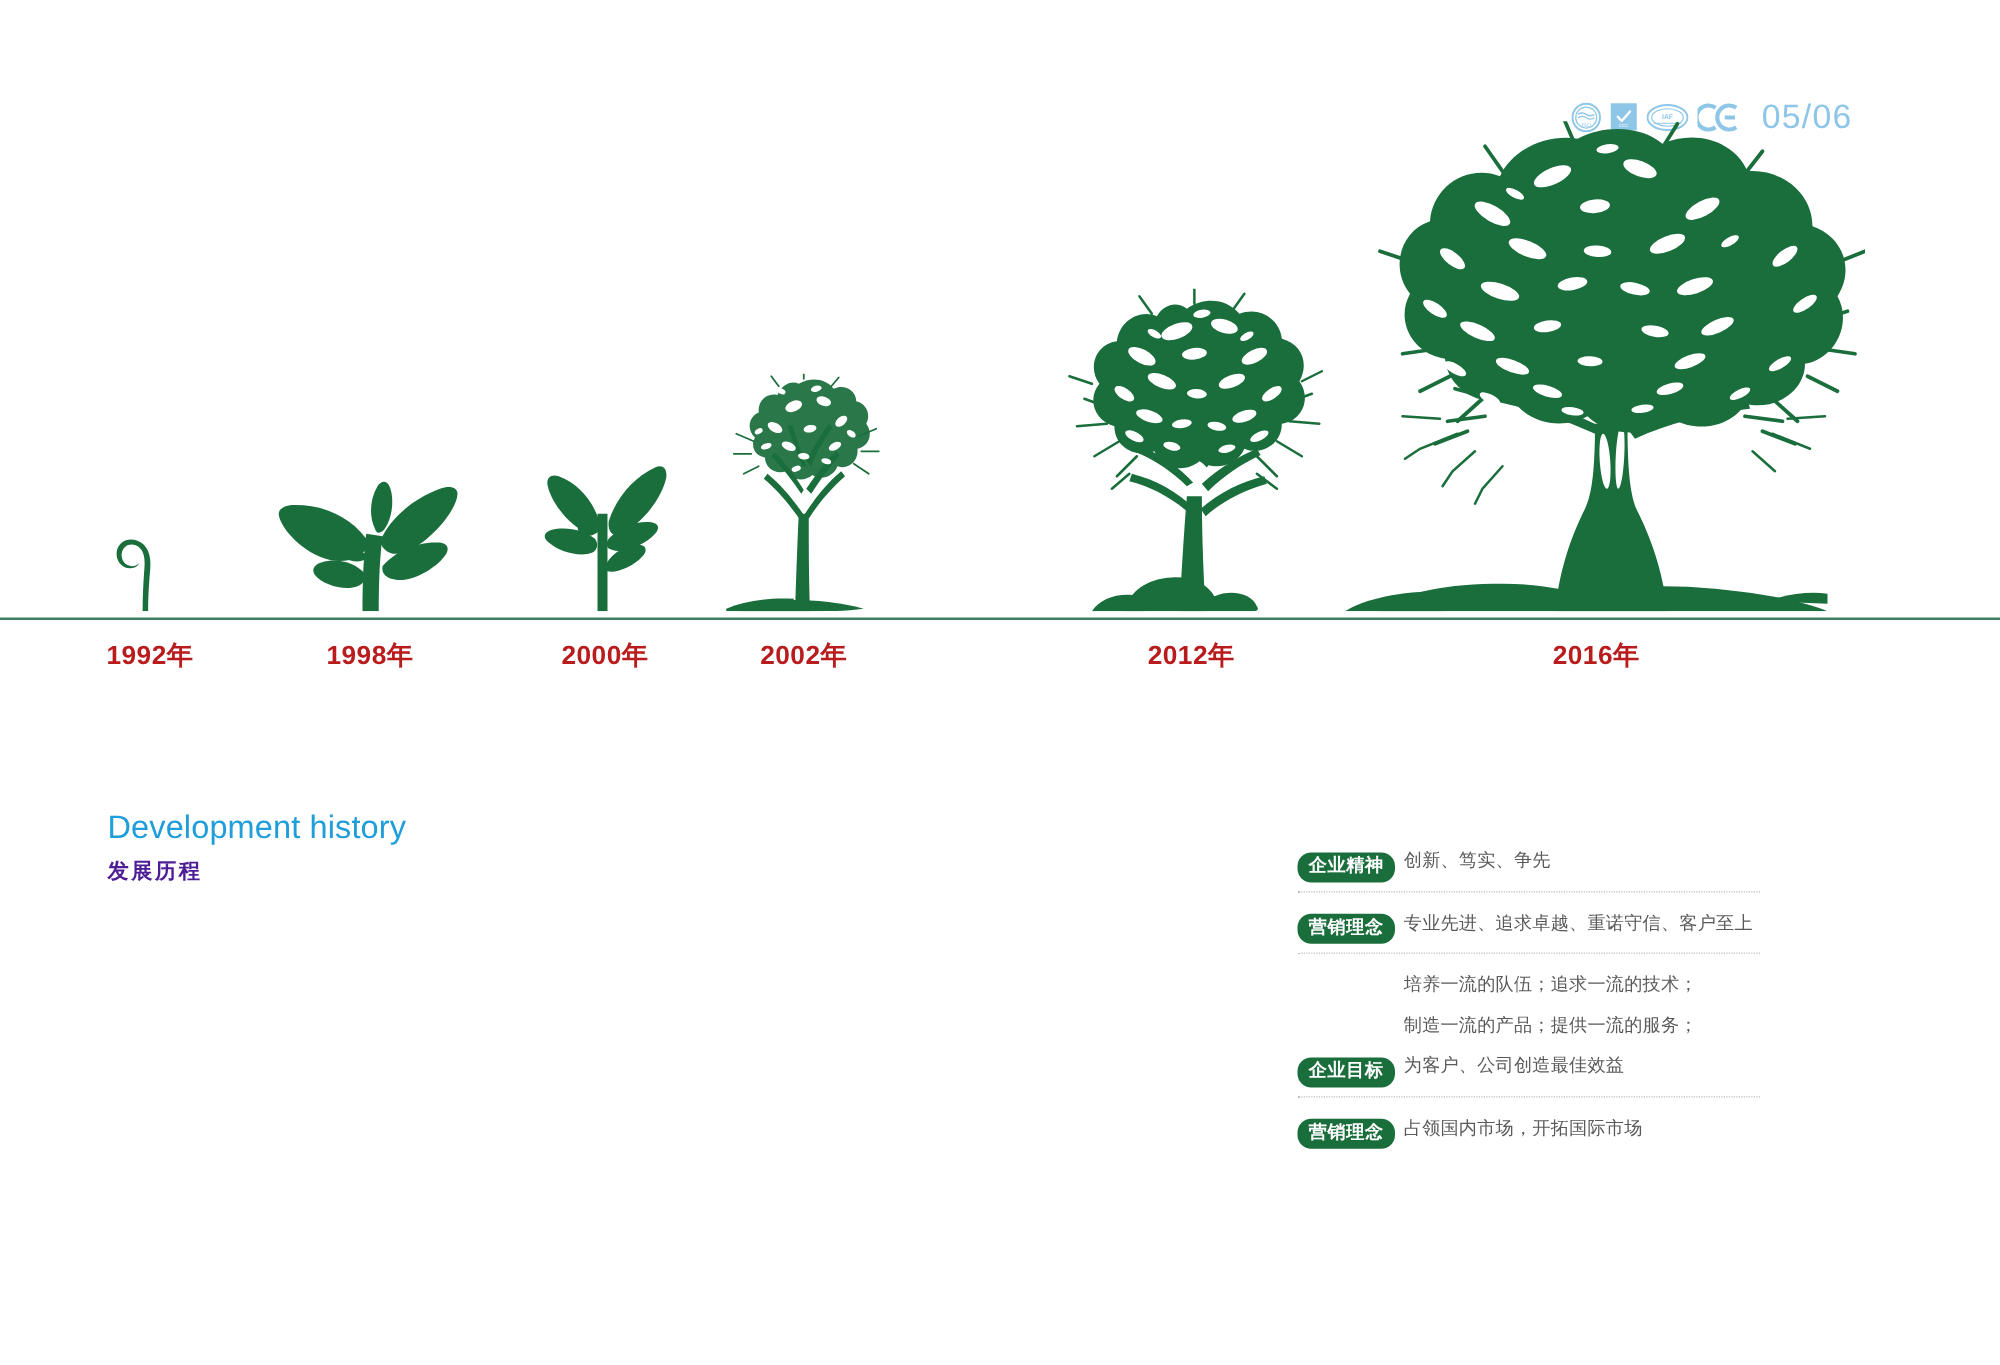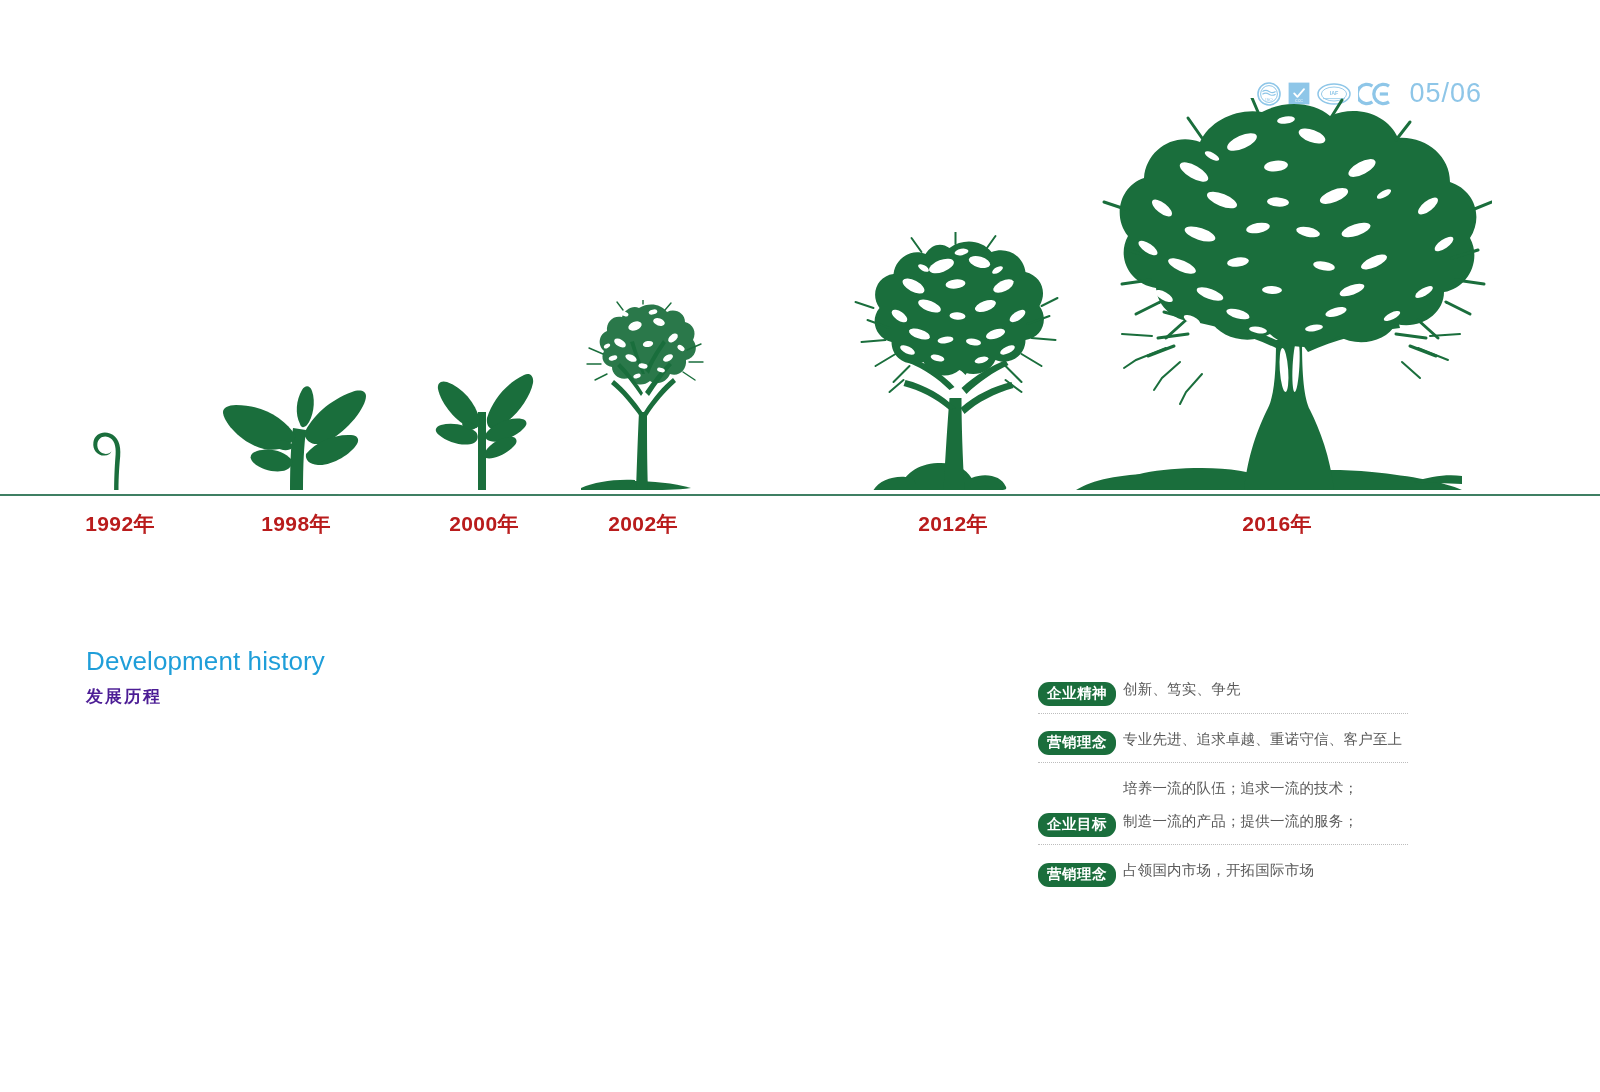--- a/index.html
+++ b/index.html
@@ -442,20 +442,21 @@
       <span class="culture-line" style="display: block;">专业先进、追求卓越、重诺守信、客户至上</span>
     </span>
   </div>
 
 
   <div class="culture-row">
     <span class="culture-badge">企业目标</span>
     <span class="culture-lines" style="display: block;">
       <span class="culture-line" style="display: block;">培养一流的队伍；追求一流的技术；</span>
       <span class="culture-line" style="display: block;">制造一流的产品；提供一流的服务；</span>
+      <span class="culture-line" style="display: block;">为客户、公司创造最佳效益</span>
     </span>
   </div>
 
   <div class="culture-row">
     <span class="culture-badge">营销理念</span>
     <span class="culture-lines" style="display: block;">
       <span class="culture-line" style="display: block;">占领国内市场，开拓国际市场</span>
     </span>
   </div>
 

